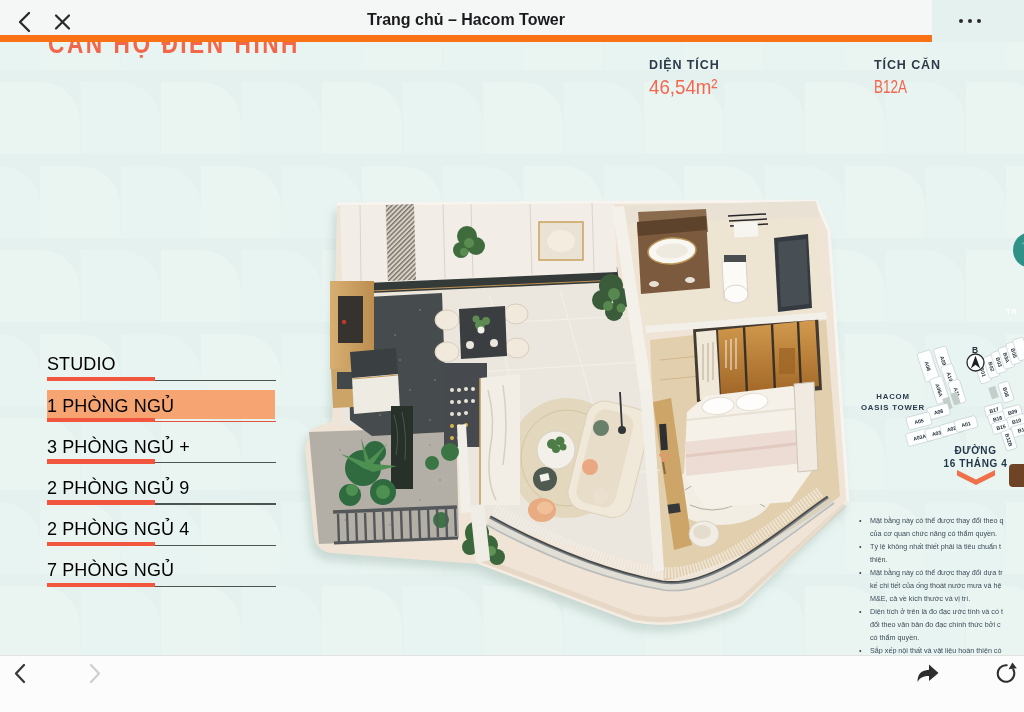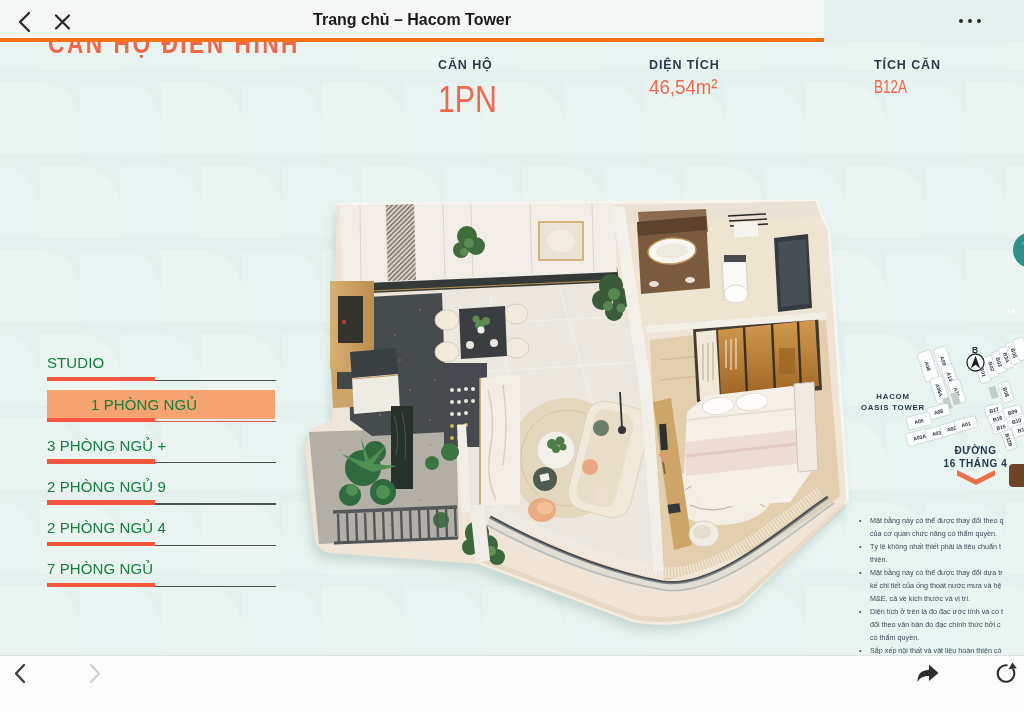--- a/index.html
+++ b/index.html
@@ -2,43 +2,43 @@
 <html><head>
 <meta charset="utf-8">
 <style>
 * { margin:0; padding:0; box-sizing:border-box; }
 html,body { width:1024px; height:712px; overflow:hidden; }
 body { font-family:"Liberation Sans", sans-serif; position:relative; background:#e5f1ee; }
 #stage { position:absolute; left:0; top:0; width:1024px; height:712px; overflow:hidden; }
 
 #bgpat { position:absolute; left:0; top:42px; width:1024px; height:613px; }
 
-#topbar { position:absolute; left:0; top:0; width:824px; height:42px; background:#f5f6f6; border-bottom:4px solid #f97316; z-index:50; }
+#topbar { position:absolute; left:0; top:0; width:932px; height:42px; background:#f5f6f6; border-bottom:7px solid #f97316; z-index:50; }
 #topbar .title { position:absolute; left:0; right:0; top:11px; text-align:center; font-size:16px; font-weight:bold; color:#1b1b1d; }
 #topbar svg { position:absolute; top:0; left:0; }
 
 #botbar { position:absolute; left:0; top:655px; width:1024px; height:57px; background:#fcfcfc; border-top:1px solid #e2e2e2; z-index:50; }
 
 #heading { position:absolute; left:48px; top:31px; font-size:27px; line-height:27px; font-weight:bold; letter-spacing:3px; color:#f2664b; z-index:5; transform:scaleX(0.84); transform-origin:left top; white-space:nowrap; }
 
 .stat { position:absolute; top:58px; z-index:5; }
 .stat .lb { font-size:12.5px; font-weight:bold; letter-spacing:0.9px; color:#2b3b49; }
 .stat .vl { color:#f2674d; }
 #stat1 { left:438px; } #stat1 .vl { font-size:36px; line-height:34px; margin-top:11px; transform:scaleX(0.84); transform-origin:left top; }
 #stat2 { left:649px; } #stat2 .vl { font-size:21px; line-height:21px; margin-top:4px; transform:scaleX(0.89); transform-origin:left top; }
 #stat3 { left:874px; } #stat3 .vl { font-size:18.5px; line-height:19px; margin-top:5px; transform:scaleX(0.73); transform-origin:left top; }
 
 #menu { position:absolute; left:47px; top:348px; width:229px; z-index:5; }
 .mi { position:relative; height:41.3px; }
-.mi .tx { position:absolute; left:0; top:6px; font-size:15px; color:#15803d; letter-spacing:0.1px; white-space:nowrap; }
+.mi .tx { position:absolute; left:0; top:6px; font-size:18px; color:#000000; letter-spacing:0.1px; white-space:nowrap; }
 .mi .ln { position:absolute; left:0; top:28.5px; width:229px; height:4.5px; }
 .mi .ln .ob { position:absolute; left:0; top:0; width:108px; height:4.5px; background:#f2563e; }
 .mi .ln .gl { position:absolute; left:108px; top:3px; width:121px; height:1.4px; background:#4d534f; }
 .mi.sel .box { position:absolute; left:0px; top:0.5px; width:228px; height:29px; background:#f7a473; }
-.mi.sel .tx { top:7px;padding-left:44px; }
+.mi.sel .tx { top:7px; }
 .mi.sel .ln .gl { background:#e2543c; }
 </style>
 </head>
 <body>
 <div id="stage">
 
   <svg id="bgpat" width="1024" height="613">
     <defs>
       <pattern id="tile" width="161" height="168" patternUnits="userSpaceOnUse" patternTransform="translate(0,28)">
         <rect width="161" height="168" fill="#e4f1ee"></rect>
@@ -47,24 +47,20 @@
         <path d="M40 168 L40 96 L80 96 A40 40 0 0 1 120 136 L120 168 Z" fill="#eaf5f2"></path>
         <path d="M120.5 168 L120.5 96 L160.5 96 A40 40 0 0 1 161 96.5 L161 168 Z" fill="#e8f4f1"></path>
         <path d="M-40 168 L-40 96 L0 96 A40 40 0 0 1 40 136 L40 168 Z" fill="#e8f4f1"></path>
       </pattern>
     </defs>
     <rect width="1024" height="613" fill="url(#tile)"></rect>
   </svg>
 
   <div id="heading">CĂN HỘ ĐIỂN HÌNH</div>
 
-  <div class="stat" id="stat1">
-      <div class="lb">CĂN HỘ</div>
-      <div class="vl">1PN</div>
-    </div>
   <div class="stat" id="stat2">
       <div class="lb">DIỆN TÍCH</div>
       <div class="vl">46,54m²</div>
     </div>
   <div class="stat" id="stat3">
       <div class="lb">TÍCH CĂN</div>
       <div class="vl">B12A</div>
     </div>
 
   <div id="menu">

